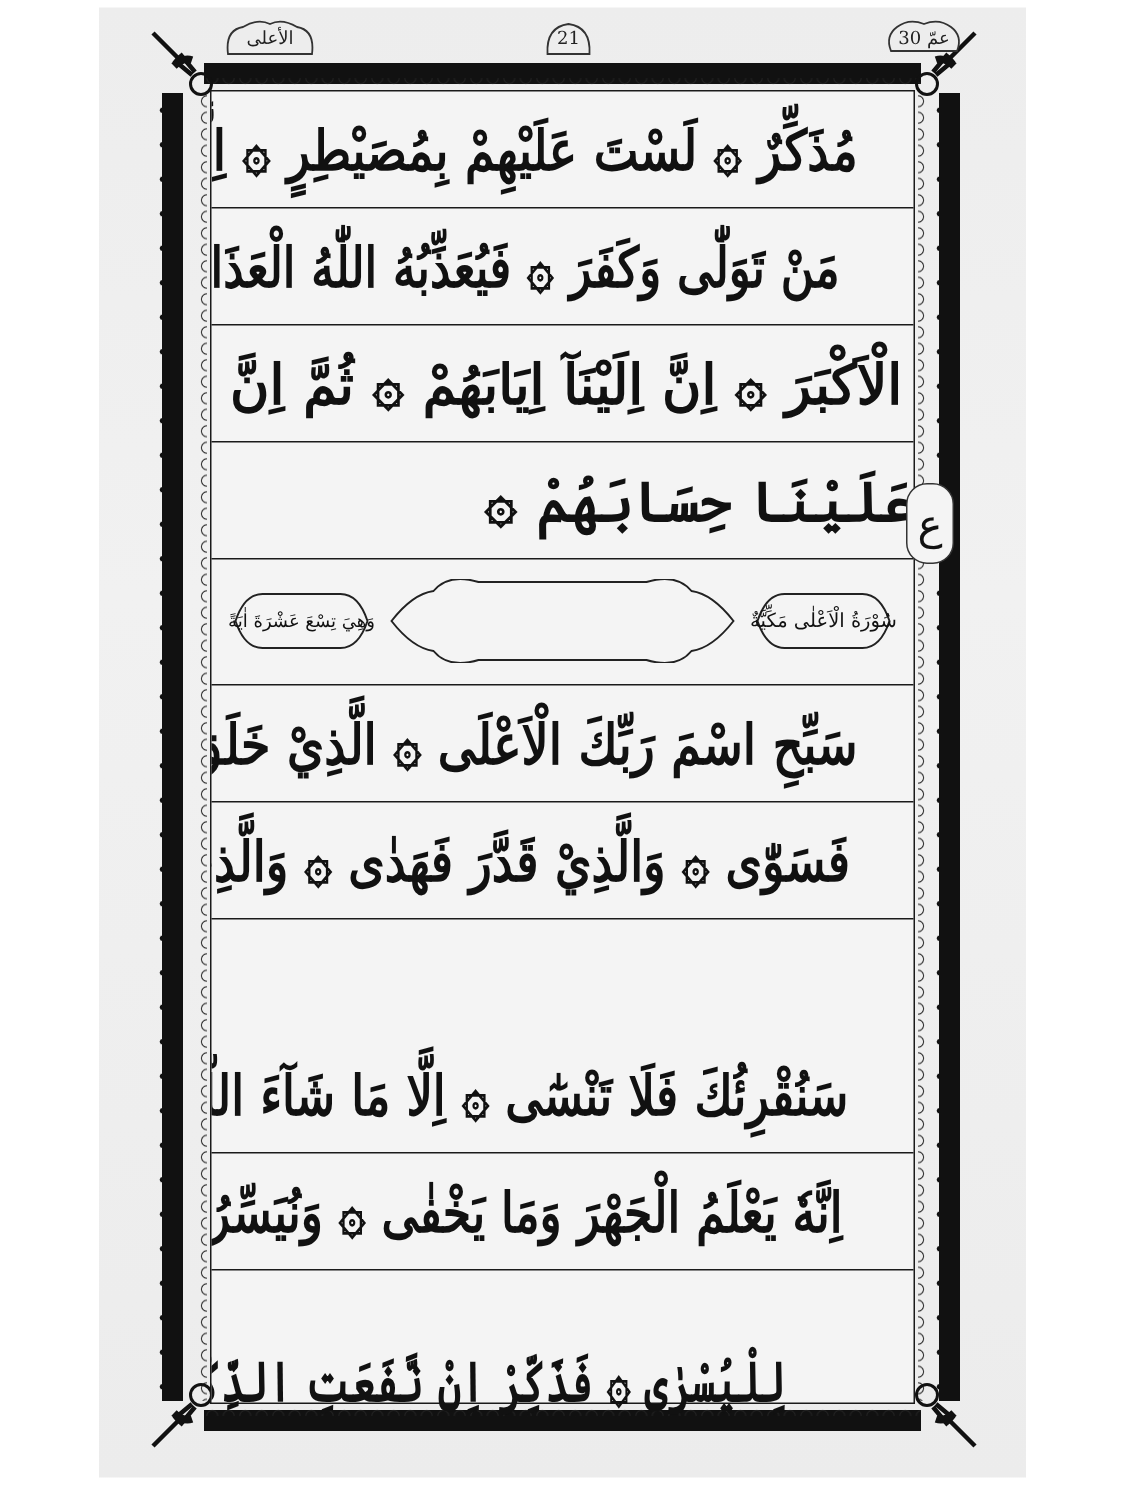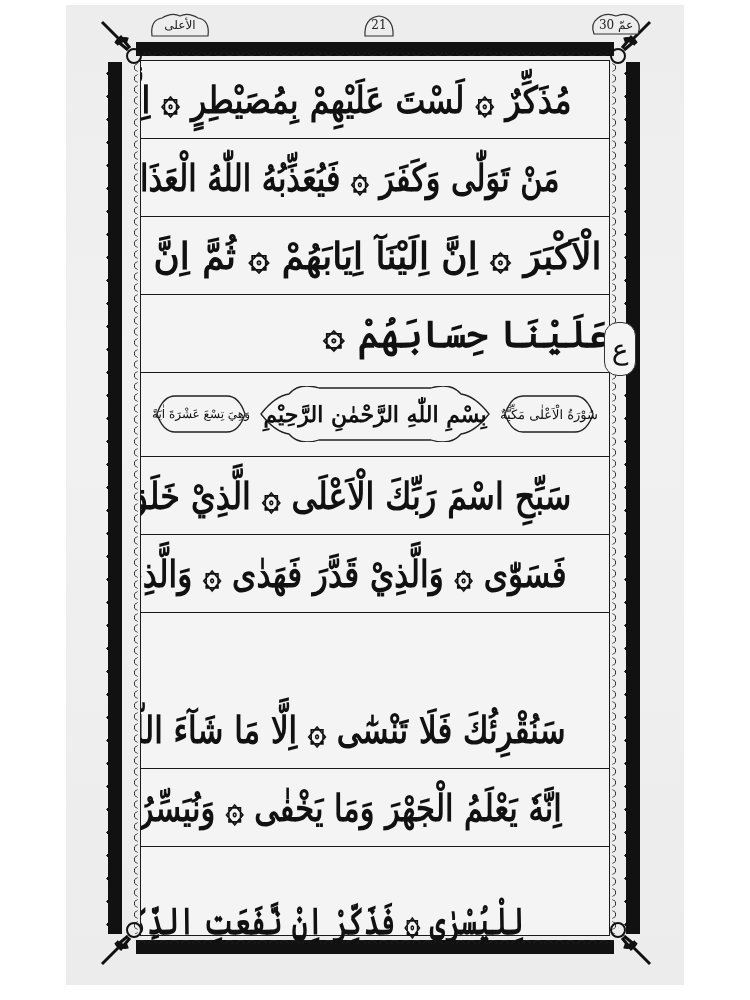--- a/index.html
+++ b/index.html
@@ -179,21 +179,20 @@
     <div class="cartouche c-right">
       <svg viewBox="0 0 104 56" preserveAspectRatio="none">
           <path d="M8 28 Q14 10 26 10 L78 10 Q90 10 96 28 Q90 46 78 46 L26 46 Q14 46 8 28 Z" fill="none" stroke="#222" stroke-width="1.3"></path>
         </svg>
       <span>سُوْرَةُ الْاَعْلٰى مَكِّيَّةٌ</span>
     </div>
     <div class="cartouche c-mid">
       <svg viewBox="0 0 232 56" preserveAspectRatio="none">
           <path d="M2 28 Q16 10 30 8 Q40 -4 60 2 L172 2 Q192 -4 202 8 Q216 10 230 28 Q216 46 202 48 Q192 60 172 54 L60 54 Q40 60 30 48 Q16 46 2 28 Z" fill="none" stroke="#222" stroke-width="1.3"></path>
         </svg>
-      <span>بِسْمِ اللّٰهِ الرَّحْمٰنِ الرَّحِيْمِ</span>
     </div>
     <div class="cartouche c-left">
       <svg viewBox="0 0 104 56" preserveAspectRatio="none">
           <path d="M8 28 Q14 10 26 10 L78 10 Q90 10 96 28 Q90 46 78 46 L26 46 Q14 46 8 28 Z" fill="none" stroke="#222" stroke-width="1.3"></path>
         </svg>
       <span>وَهِيَ تِسْعَ عَشْرَةَ اٰيَةً</span>
     </div>
   </div>
 
   <div class="line" style="top:396px">

